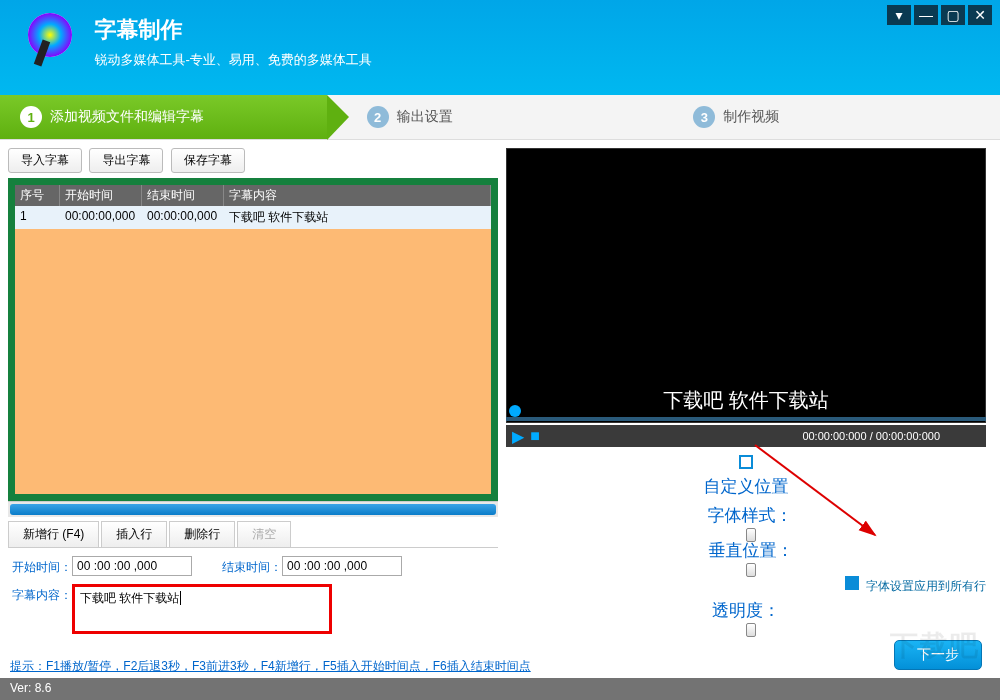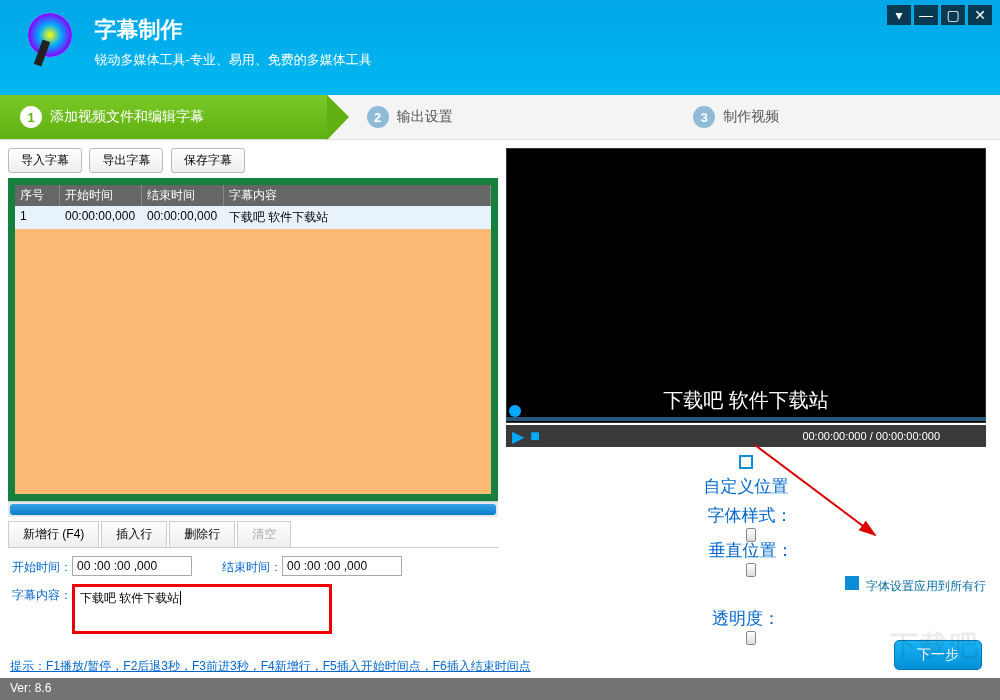--- a/index.html
+++ b/index.html
@@ -192,21 +192,21 @@
       <div class="slider">
           <div class="slider-thumb" style="left:85%"></div>
         </div>
     </div>
 
     <div style="text-align:right;margin-top:8px;font-size:12px">
       <span class="chk on"></span>
       <span style="color:#0369a1;margin-left:4px">字体设置应用到所有行</span>
     </div>
 
-    <div class="pos-row" style="margin-top:12px">
+    <div class="pos-row" style="margin-top:4px">
       <span class="lbl">透明度：</span>
       <div class="slider" style="max-width:340px">
           <div class="slider-thumb" style="left:2%"></div>
         </div>
     </div>
   </div>
 </div>
 
 <div class="hint">提示：F1播放/暂停，F2后退3秒，F3前进3秒，F4新增行，F5插入开始时间点，F6插入结束时间点</div>
 

